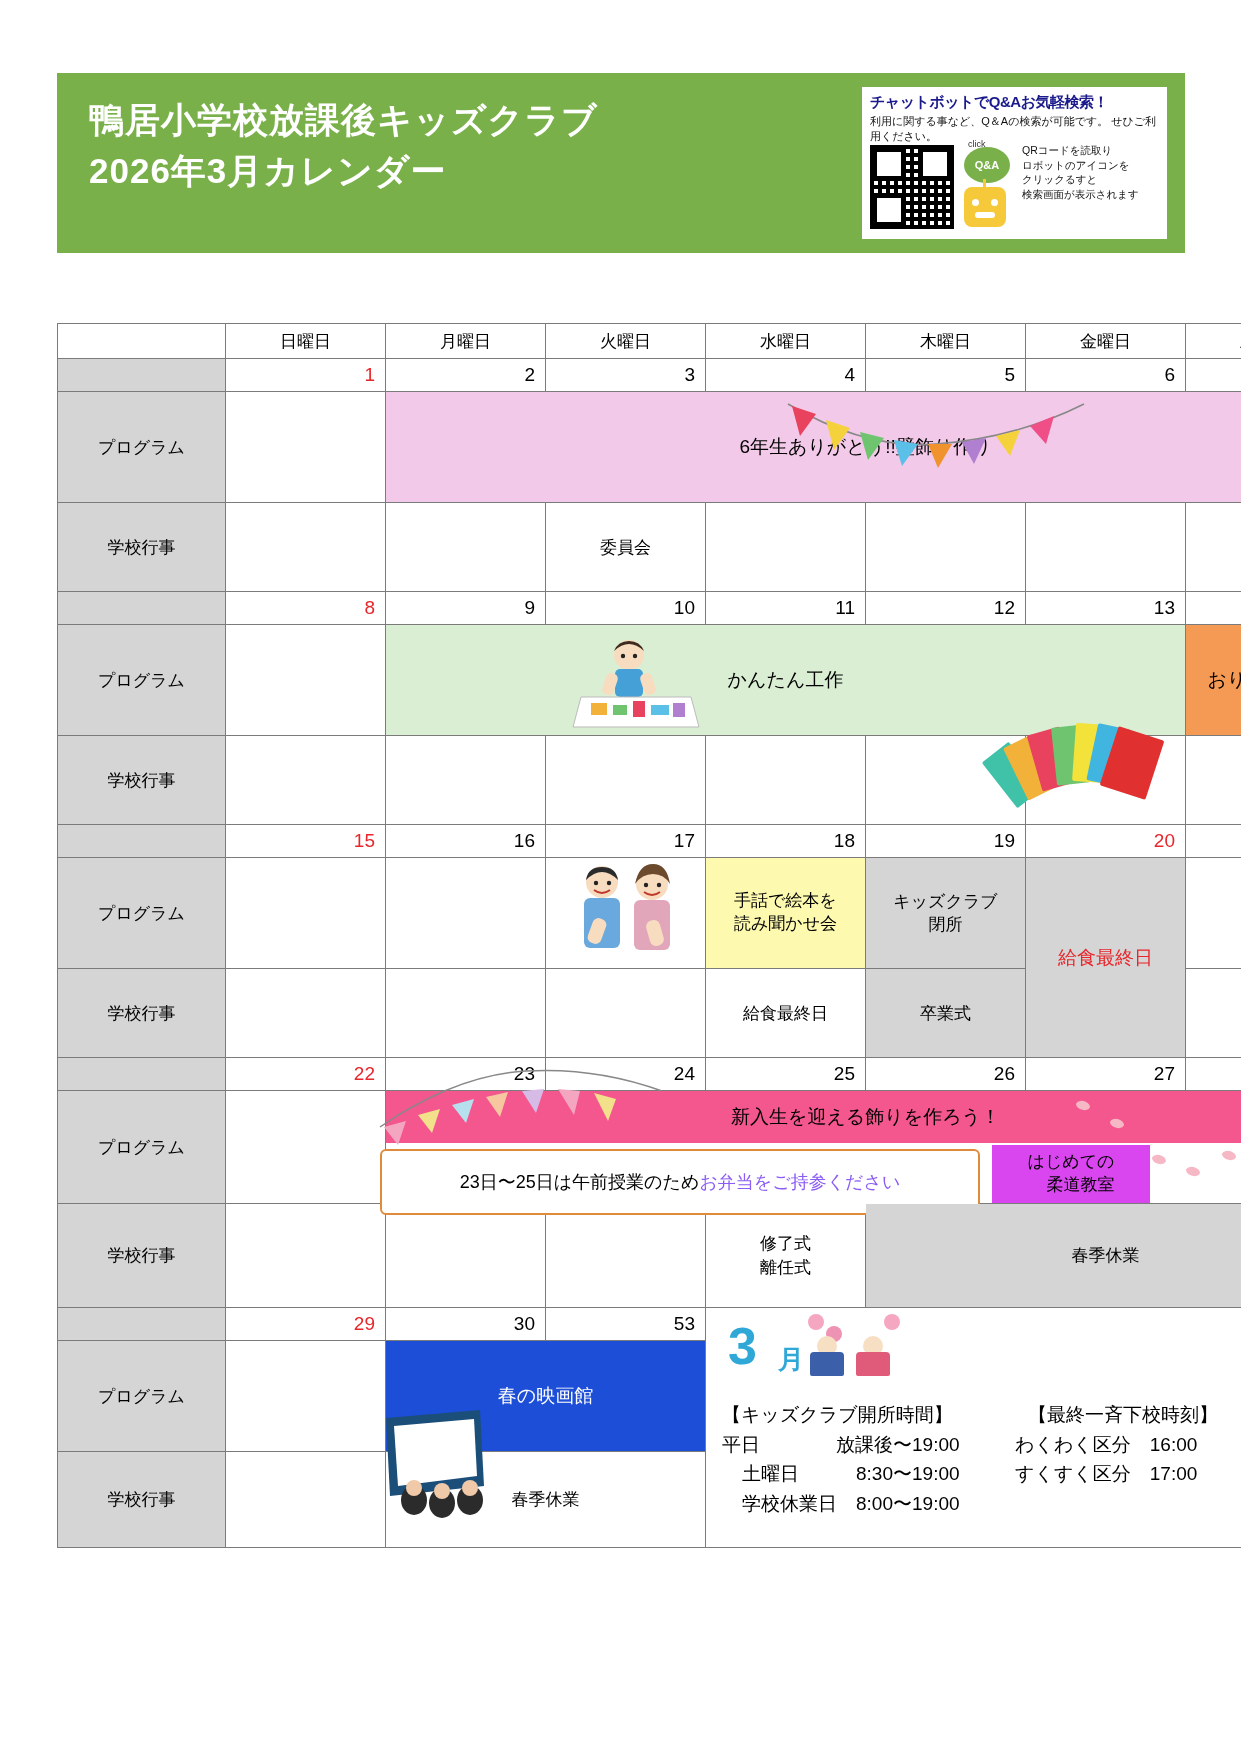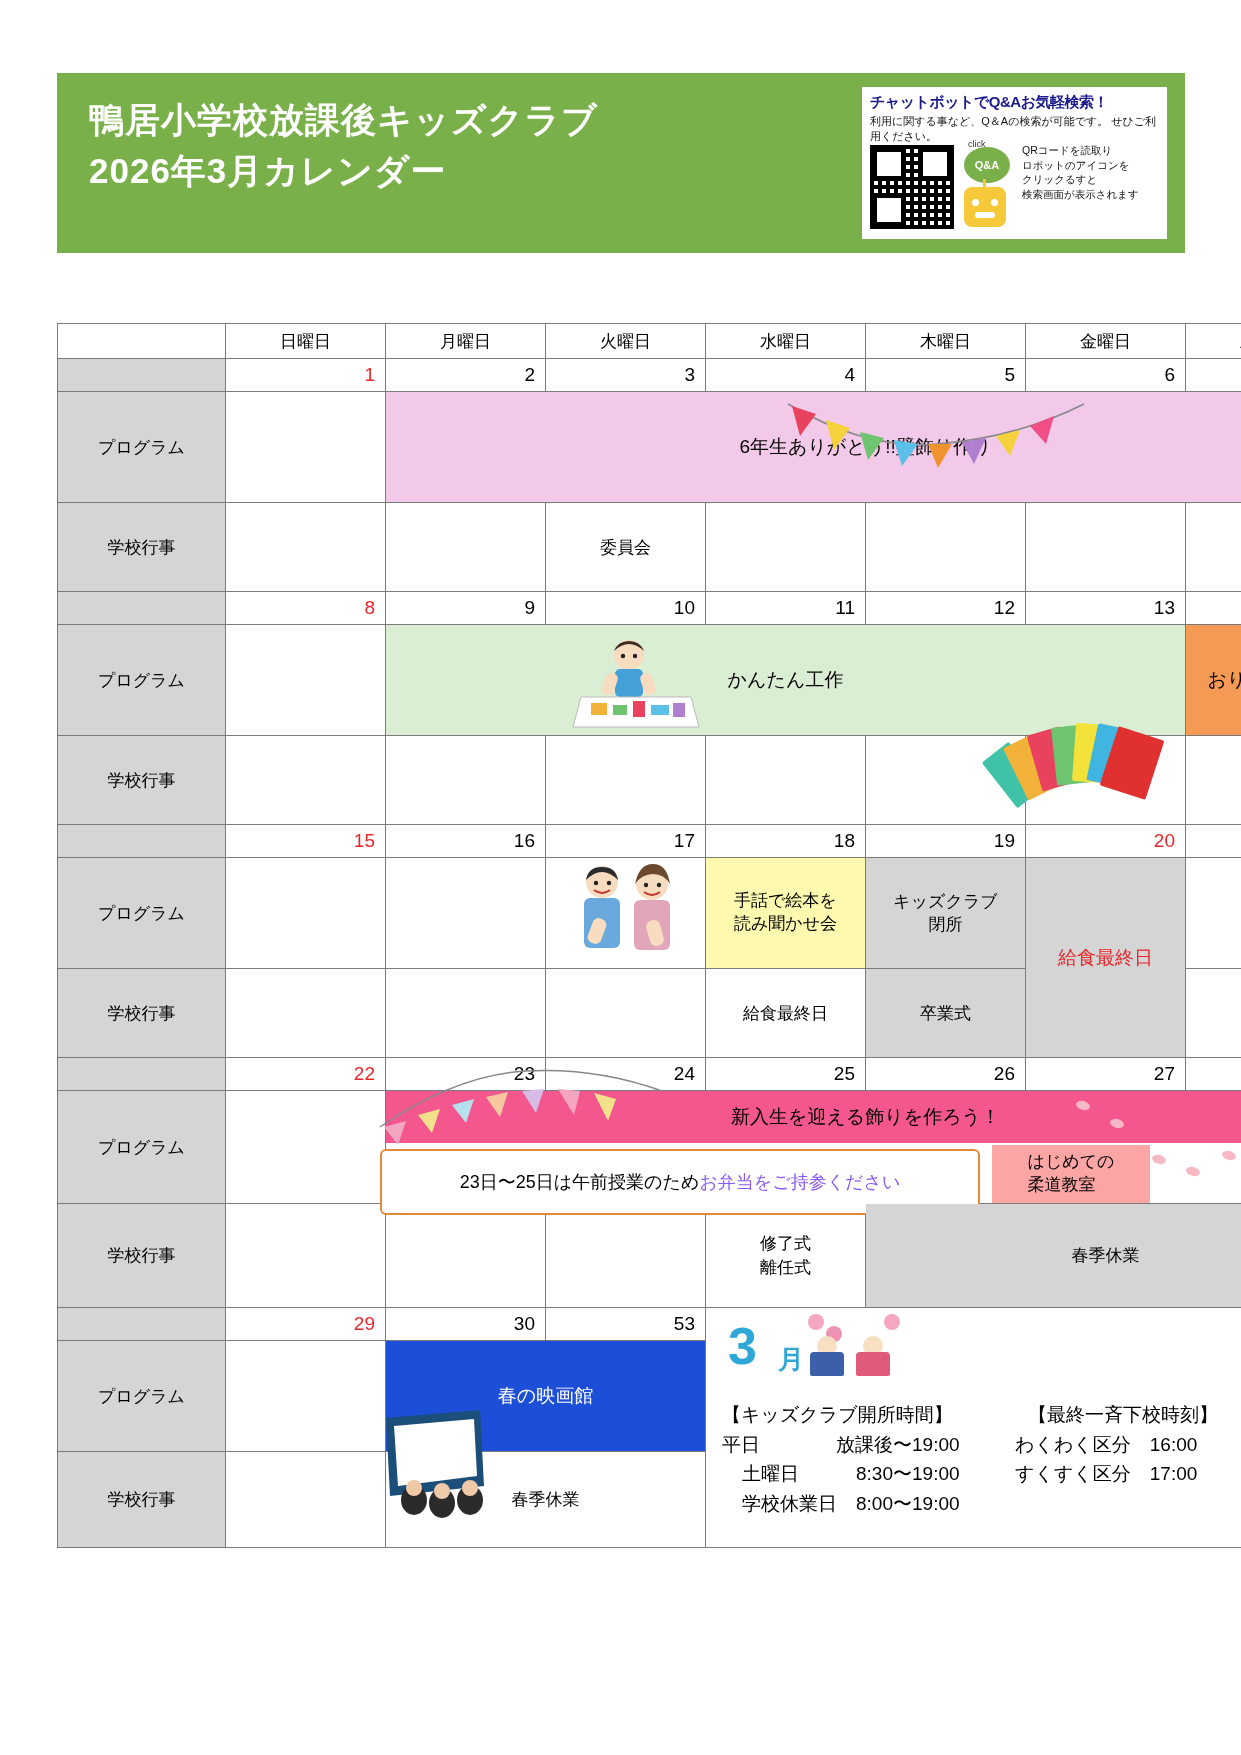--- a/index.html
+++ b/index.html
@@ -544,21 +544,21 @@
     <td>27</td>
     <td class="sat">28</td>
   </tr>
   <tr class="prog-row">
     <td class="rowlabel">プログラム</td>
     <td></td>
     <td colspan="6" style="height:112px;">
       <div style="position:absolute; left:0; top:0; right:0; height:52px; background:#f4568e; display:flex; align-items:center; justify-content:center;">
         <span style="font-size:19px;">新入生を迎える飾りを作ろう！</span>
       </div>
-      <div style="position:absolute; left:606px; top:54px; width:158px; height:58px; background:#fca5a5; display:flex; align-items:center; justify-content:center; text-align:left; line-height:1.35;">
+      <div style="position:absolute; left:606px; top:54px; width:158px; height:58px; background:#d946ef; display:flex; align-items:center; justify-content:center; text-align:right; line-height:1.35;">
         <span style="white-space:pre-line; font-size:17px;">はじめての
 柔道教室</span>
       </div>
       <div class="note-box" style="left:-6px; top:58px; width:600px; height:66px;">
         <span>23日〜25日は午前授業のため</span>
             <span class="note-red">お弁当をご持参ください</span>
       </div>
       <svg class="flags" style="left:-10px; top:-26px;" width="290" height="80" viewBox="0 0 290 80">
         <path d="M4 62 Q80 10 150 6 Q220 2 286 26" stroke="#888" fill="none" stroke-width="1.5"></path>
         <polygon points="8,62 30,56 22,80" fill="#f4a6c0"></polygon>

